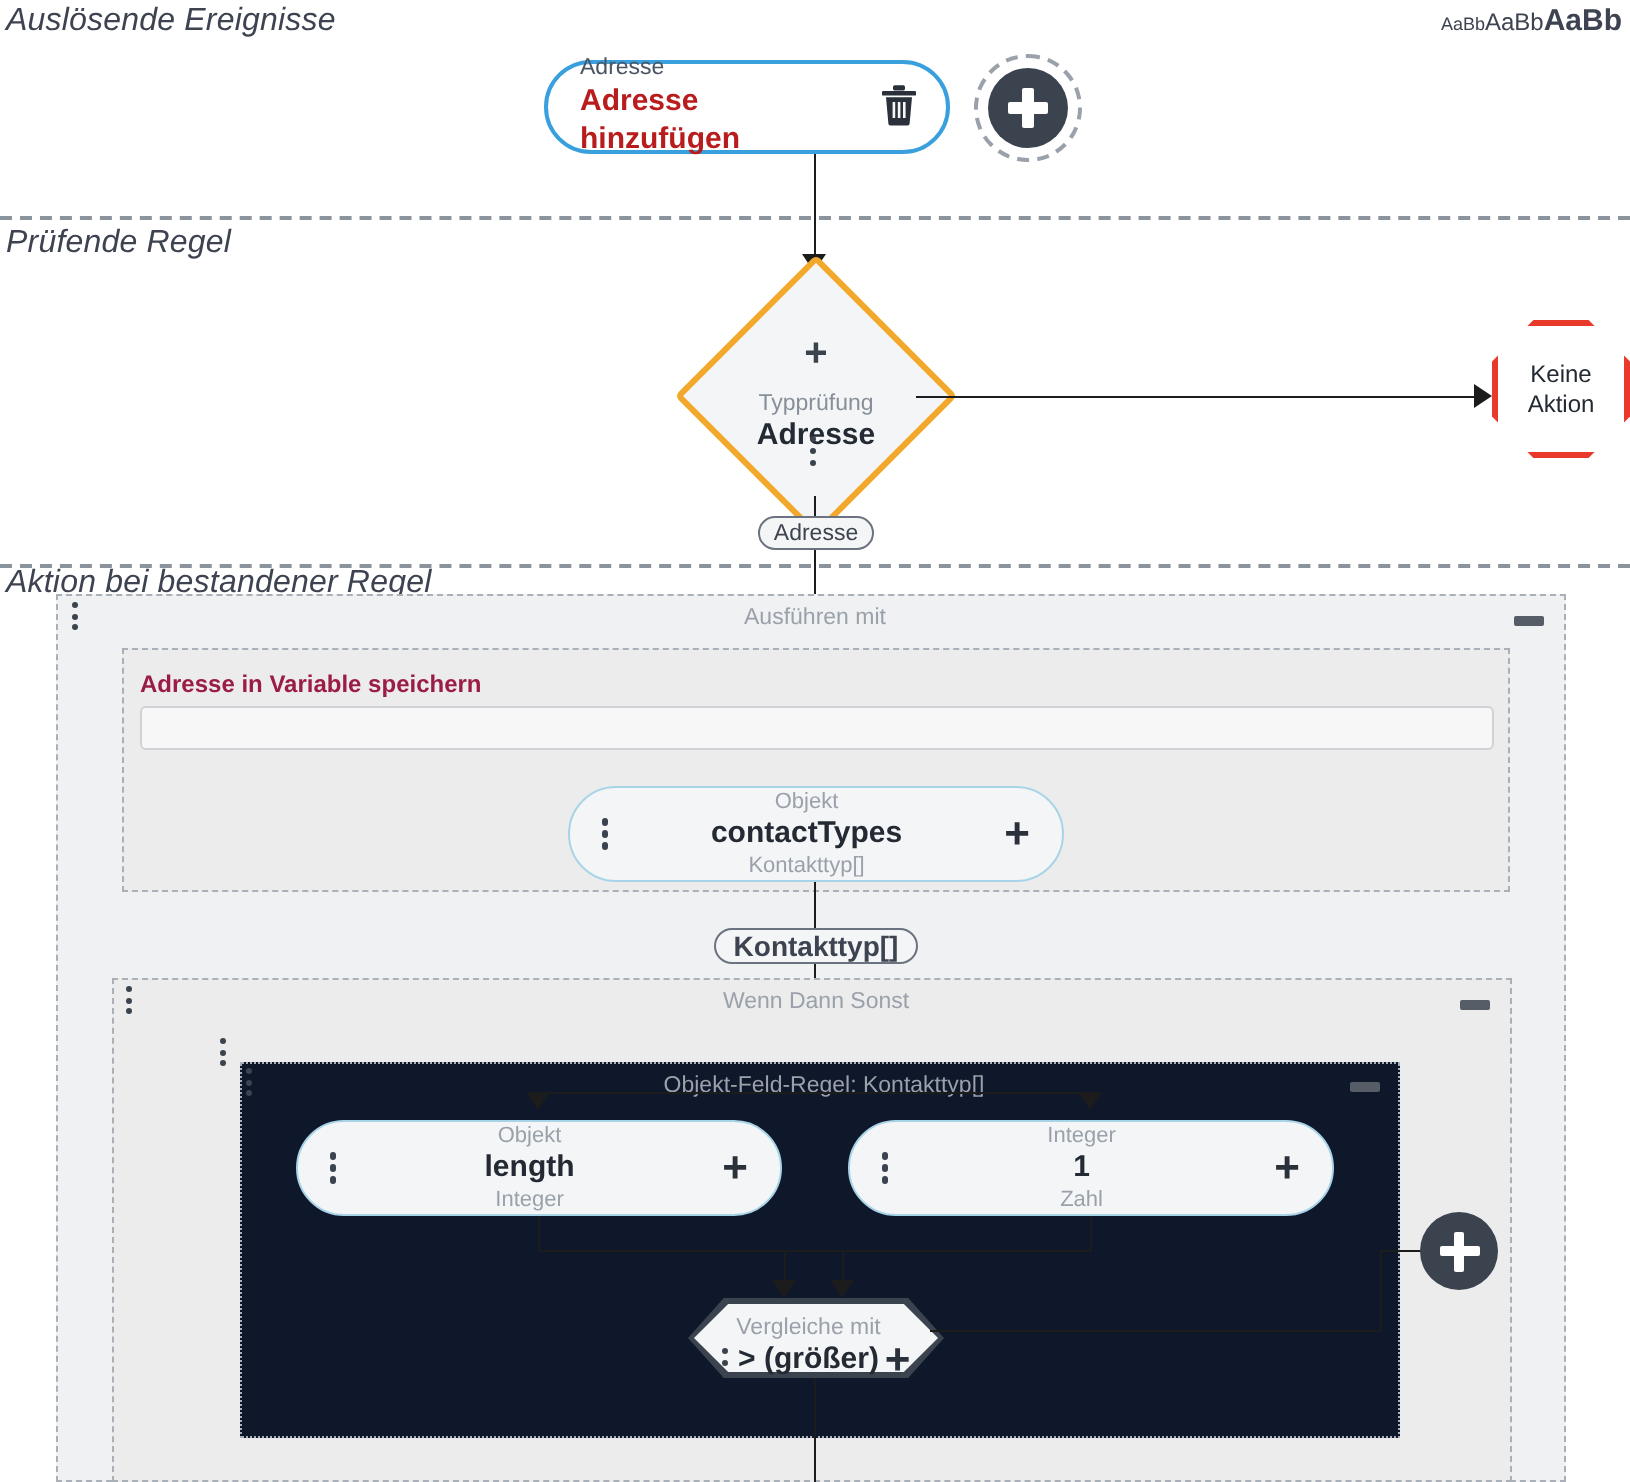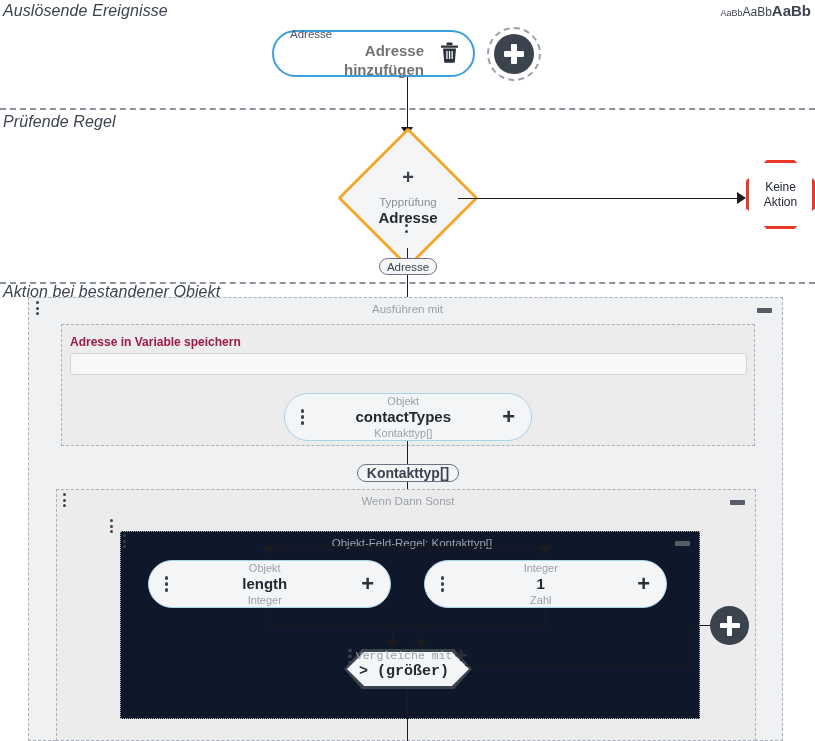--- a/index.html
+++ b/index.html
@@ -50,21 +50,21 @@
   .event-node {
     position: absolute;
     background: #ffffff;
     border: 2.5px solid #3aa0dd;
     border-radius: 26px;
     display: flex; align-items: center;
     padding: 6px 14px 8px 16px;
   }
   .event-node .txt { display: flex; flex-direction: column; }
   .event-node .sub { font-size: 11.5px; color: #4b5563; line-height: 14px; }
-  .event-node .main { font-size: 15px; font-weight: bold; color: #737373; line-height: 19px; text-align: right; }
+  .event-node .main { font-size: 15px; font-weight: bold; color: #b91c1c; line-height: 19px; }
   .trash-icon { margin-left: 16px; display: flex; align-items: center; }
 
   
   .plus-circle {
     position: absolute; border-radius: 50%;
     background: #3b434e;
     display: flex; align-items: center; justify-content: center;
   }
   .plus-circle .bar-h { position: absolute; background: #fff; border-radius: 1px; }
   .plus-circle .bar-v { position: absolute; background: #fff; border-radius: 1px; }
@@ -179,21 +179,21 @@
     background: #3b434e;
     clip-path: polygon(14% 0%, 86% 0%, 100% 50%, 86% 100%, 14% 100%, 0% 50%);
   }
   .hexagon-fill {
     position: absolute; inset: 3px;
     background: #f4f5f6;
     clip-path: polygon(14% 0%, 86% 0%, 100% 50%, 86% 100%, 14% 100%, 0% 50%);
   }
   .hexagon-content {
     position: absolute; inset: 0;
-    display: flex; align-items: flex-start; justify-content: center; font-family: Liberation Mono, monospace;
+    display: flex; align-items: flex-end; justify-content: center;
   }
   .hexagon-content .body { display: flex; flex-direction: column; align-items: center; }
   .hexagon-content .sub { font-size: 11.5px; color: #9aa1aa; line-height: 14px; }
   .hexagon-content .main { font-size: 15px; font-weight: bold; color: #242a33; line-height: 18px; }
 </style>
 </head>
 <body>
 
 <div id="canvas">
 
@@ -257,21 +257,21 @@
       <div>Aktion</div>
     </div>
   </div>
 
   <div class="vline" style="left:407px; top:248px; height:10px;"></div>
   <div class="pill" style="left:379px; top:258px; width:58px; height:17px;">Adresse</div>
   <div class="vline" style="left:407px; top:275px; height:42px;"></div>
   <div class="arrow-down" style="left:401px; top:311px;"></div>
 
   <div class="lane-divider" style="top:282px;"></div>
-  <div class="lane-label" style="top:283px;">Aktion bei bestandener Objekt</div>
+  <div class="lane-label" style="top:283px;">Aktion bei bestandener Regel</div>
 
   <div class="container-box" style="left:28px; top:297px; width:755px; height:444px;">
     <div class="container-title">Ausführen mit</div>
     <div class="collapse-btn" style="right:10px; top:10px;"></div>
   </div>
   <div class="dots small handle" style="left:36px; top:301px;">
     <i></i>
       <i></i>
       <i></i>
   </div>

